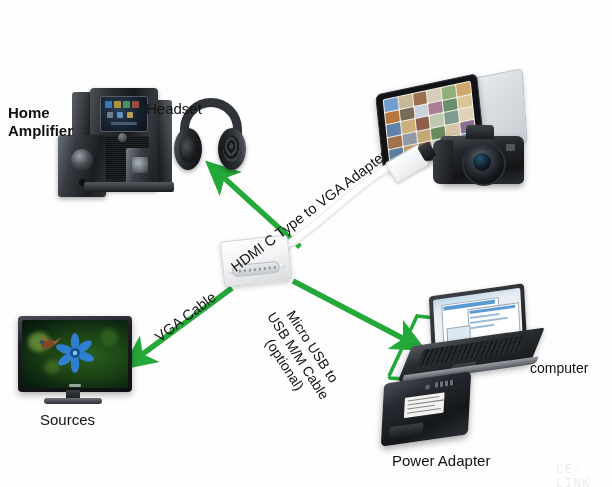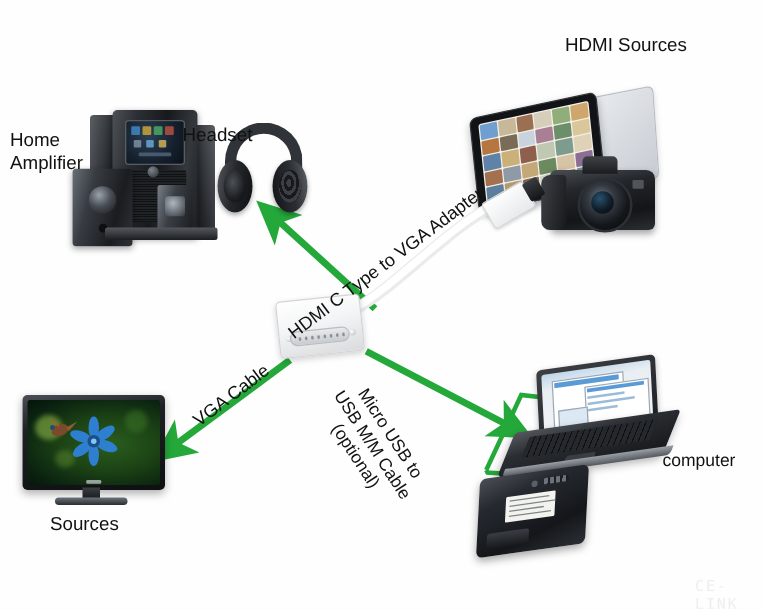--- a/index.html
+++ b/index.html
@@ -437,39 +437,39 @@
     <div class="pa-pins"></div>
     <div class="pa-label">
       <i style="width:80%"></i>
         <i style="width:92%"></i>
         <i style="width:70%"></i>
         <i style="width:86%"></i>
     </div>
     <div class="pa-slot"></div>
   </div>
 
-  <div class="lbl" style="left:8px;top:104px;font-size:15px;">
+  <div class="lbl" style="left:8px;top:104px;font-size:15px;font-weight:bold;">
     <div>Home</div>
     <div>Amplifier</div>
   </div>
 
   <div class="lbl" style="left:146px;top:76px;font-size:15px;margin-top:24px;">Headset</div>
 
-  <div class="lbl" style="left:452px;top:28px;font-size:15px;">HDMI Sources</div>
 
   <div class="lbl rot" style="left:228px;top:262px;font-size:14.5px;transform:rotate(-37deg);">HDMI C Type to VGA Adapter</div>
 
   <div class="lbl rot" style="left:152px;top:332px;font-size:14.5px;transform:rotate(-37deg);">VGA Cable</div>
 
   <div class="lbl rot" style="left:292px;top:300px;font-size:14px;transform:rotate(57deg);text-align:center;">
     <div>Micro USB to</div>
     <div>USB M/M Cable</div>
     <div>(optional)</div>
   </div>
 
   <div class="lbl" style="left:40px;top:411px;font-size:15px;">Sources</div>
 
   <div class="lbl" style="left:530px;top:360px;font-size:14px;">computer</div>
 
+  <div class="lbl" style="left:392px;top:452px;font-size:15px;">Power Adapter</div>
 
   <div class="wm" style="left:556px;top:462px;">CE-LINK</div>
 
 </div>
 
 </body></html>

